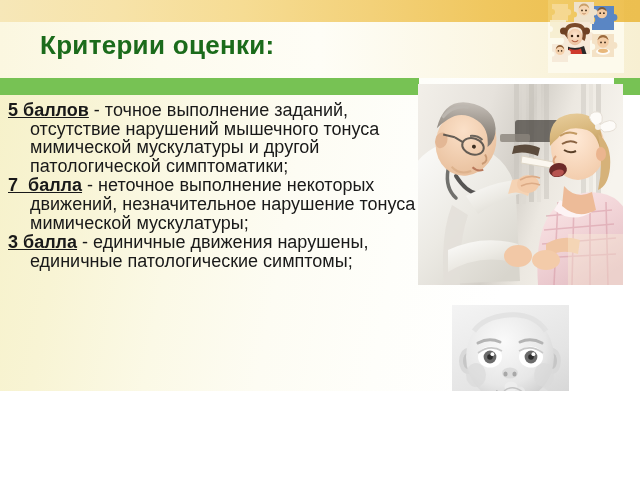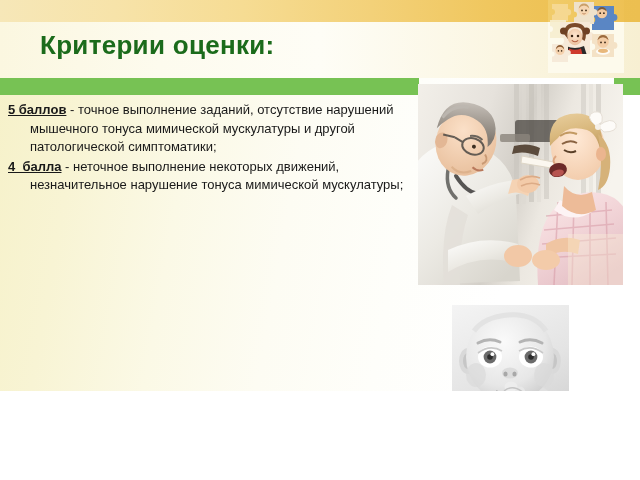--- a/index.html
+++ b/index.html
@@ -92,21 +92,21 @@
     height: 17px;
     background: #77c254;
   }
 
   
   .body-text {
     position: absolute;
     left: 8px;
     top: 101px;
     width: 408px;
-    font-size: 13px;
+    font-size: 18px;
     line-height: 18.6px;
     color: #191919;
     font-family: "Liberation Sans", "DejaVu Sans", sans-serif;
   }
   .criterion {
     margin: 0 0 0 0;
     padding: 0 0 1px 0;
     text-indent: 0;
     padding-left: 22px;
   }
@@ -459,16 +459,17 @@
       <ellipse cx="52" cy="120" rx="6" ry="5.4" fill="#dbdbdb"></ellipse>
       <path d="M16 118 q16 -10 34 -2" stroke="#c2c2c2" stroke-width="1.5" fill="none"></path>
       <path d="M14 126 q18 -8 36 0" stroke="#c8c8c8" stroke-width="1.3" fill="none"></path>
 
       <path d="M0 139 q2 -16 14 -22 l8 12 q-12 6 -14 22 z" fill="#dedede"></path>
     </svg>
   </div>
 
   <div class="body-text">
     <p class="criterion"><span class="lead">5 баллов</span><span> - точное выполнение заданий, отсутствие нарушений мышечного тонуса мимической мускулатуры и другой патологической симптоматики;</span></p>
-    <p class="criterion"><span class="lead">4  балла</span><span> - неточное выполнение некоторых движений, незначительное нарушение тонуса мимической мускулатуры;</span></p>
+    <p class="criterion"><span class="lead">7  балла</span><span> - неточное выполнение некоторых движений, незначительное нарушение тонуса мимической мускулатуры;</span></p>
+    <p class="criterion"><span class="lead">3 балла</span><span> - единичные движения нарушены, единичные патологические симптомы;</span></p>
   </div>
 
 </div>
 
 </body></html>

